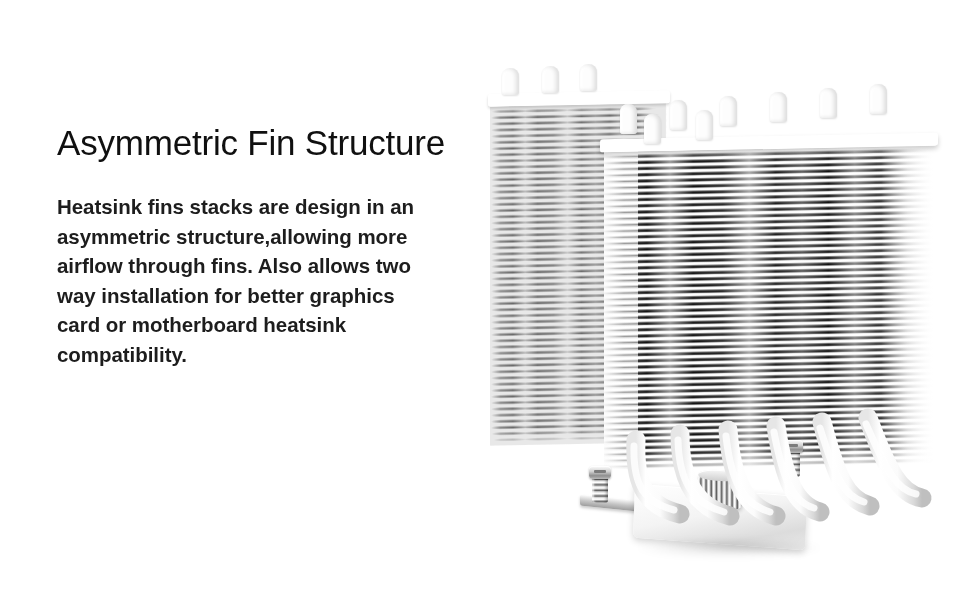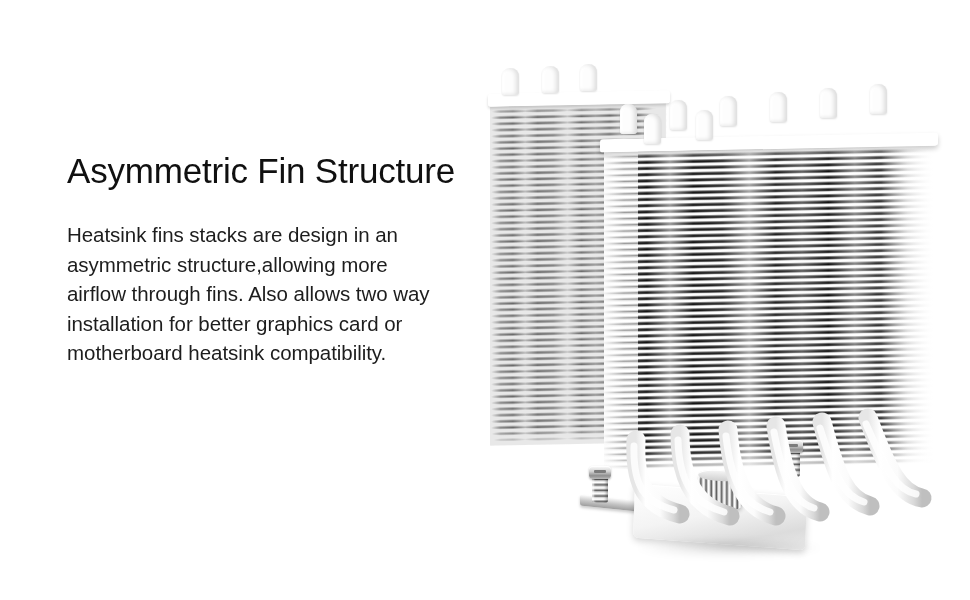--- a/index.html
+++ b/index.html
@@ -6,27 +6,27 @@
   html,body{margin:0;padding:0;}
   body{
     width:970px;height:600px;overflow:hidden;
     background:#ffffff;
     font-family:"Liberation Sans","DejaVu Sans",sans-serif;
     -webkit-font-smoothing:antialiased;
   }
   #stage{position:relative;width:970px;height:600px;background:#fff;overflow:hidden;}
 
   
-  .text-col{position:absolute;left:67px;top:120px;width:420px;margin-top:28px;}
+  .text-col{position:absolute;left:57px;top:120px;width:420px;}
   .headline{
     font-size:35px;line-height:46px;font-weight:400;color:#101010;
     letter-spacing:-0.2px;margin:0 0 26px 0;white-space:nowrap;
   }
   .body-copy{
-    font-size:20.5px;line-height:29.5px;font-weight:400;color:#1d1d1d;
+    font-size:20.5px;line-height:29.5px;font-weight:700;color:#1d1d1d;
     margin:0;width:375px;letter-spacing:-0.05px;
   }
 
   
   .product{position:absolute;left:484px;top:52px;width:486px;height:520px;}
 
   .tower{position:absolute;}
 
   
   .fins{

